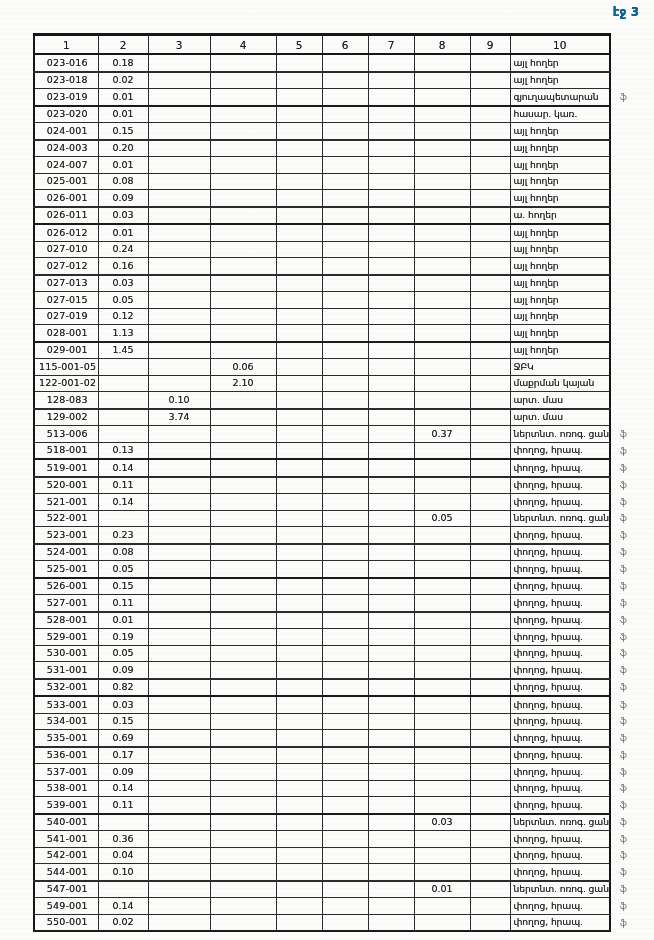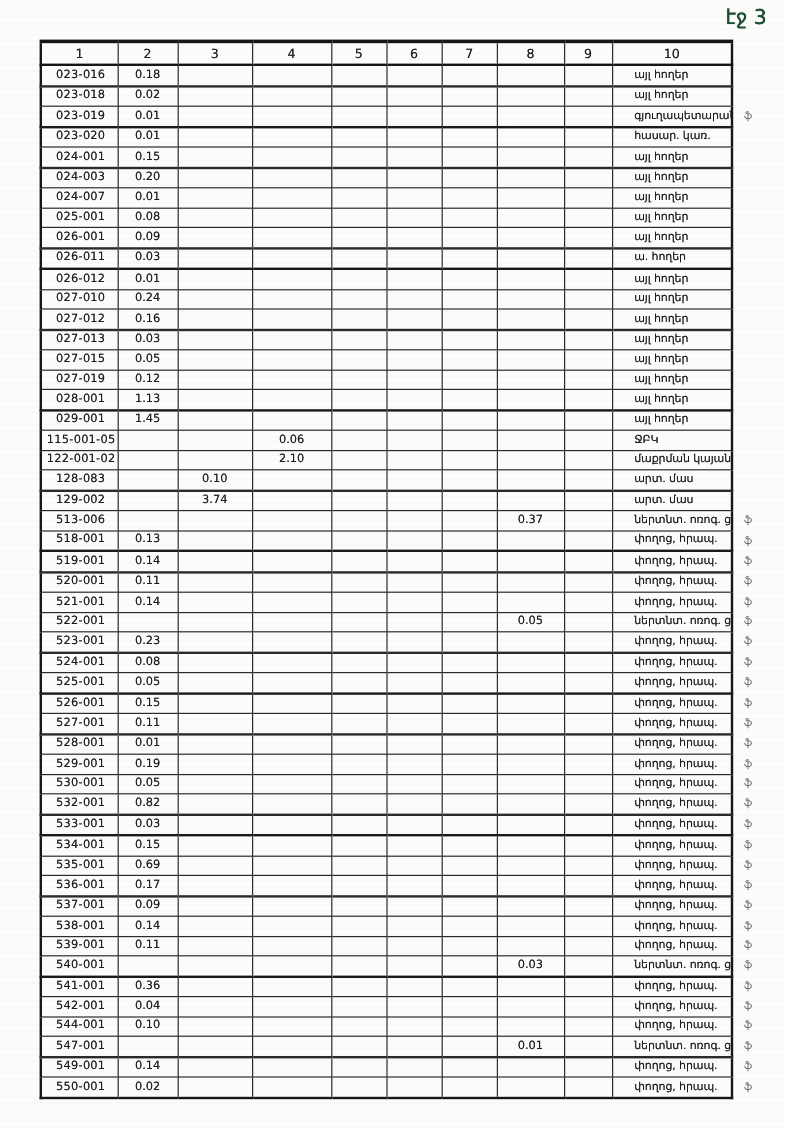--- a/index.html
+++ b/index.html
@@ -12,23 +12,23 @@
     position: relative;
     background:
       repeating-linear-gradient(0deg, rgba(0,0,0,0.012) 0 2px, rgba(0,0,0,0) 2px 5px),
       #fcfcfa;
     font-family: "DejaVu Sans", "Liberation Sans", sans-serif;
     color: #1d1d1d;
   }
   .page-label {
     position: absolute;
     top: 5px; right: 15px;
-    font-size: 17px;
-    font-weight: normal;
-    color: #14532d;
+    font-size: 12px;
+    font-weight: bold;
+    color: #0369a1;
     text-shadow: 0 0 0.6px #111;
   }
   table.doc {
     position: absolute;
     left: 33px; top: 33px;
     width: 606px;
     border-collapse: collapse;
     table-layout: fixed;
   }
   th.b, td.b {
@@ -49,21 +49,21 @@
   td.b {
     height: 15.5px;
     font-size: 9.5px;
     line-height: 10px;
     padding: 0 2px;
   }
   td.c1 { text-align: center; padding-left: 4px; border-left: 2.5px solid #161616; letter-spacing: 0.2px; }
   th.b:first-child { border-left: 2.5px solid #161616; }
   th.b:nth-child(10), td.c10 { border-right: 2.5px solid #161616; }
   td.c2, td.c3, td.c4, td.c5, td.c6, td.c7, td.c8, td.c9 { text-align: center; }
-  td.c10 { text-align: left; padding-left: 18px; font-size: 9.2px; letter-spacing: -0.1px; }
+  td.c10 { text-align: left; padding-left: 3px; font-size: 9.2px; letter-spacing: -0.1px; }
   tbody tr:last-child td.b { border-bottom: 2.5px solid #161616; }
   tbody tr:nth-child(4n+1) td.b { border-bottom-width: 2px; }
   tbody tr:nth-child(7n+3) td.b { border-bottom-color: #1a1a1a; border-bottom-width: 2px; }
   .margin-col {
     border: none;
     background: transparent;
     font-size: 8.5px;
     color: #4d4d4d;
     text-align: left;
     padding: 0 0 0 9px;
@@ -567,20 +567,33 @@
         <td class="b c4"></td>
         <td class="b c5"></td>
         <td class="b c6"></td>
         <td class="b c7"></td>
         <td class="b c8"></td>
         <td class="b c9"></td>
         <td class="b c10">փողոց, հրապ.</td>
         <td class="margin-col">ֆ</td>
       </tr>
       <tr>
+        <td class="b c1">531-001</td>
+        <td class="b c2">0.09</td>
+        <td class="b c3"></td>
+        <td class="b c4"></td>
+        <td class="b c5"></td>
+        <td class="b c6"></td>
+        <td class="b c7"></td>
+        <td class="b c8"></td>
+        <td class="b c9"></td>
+        <td class="b c10">փողոց, հրապ.</td>
+        <td class="margin-col">ֆ</td>
+      </tr>
+      <tr>
         <td class="b c1">532-001</td>
         <td class="b c2">0.82</td>
         <td class="b c3"></td>
         <td class="b c4"></td>
         <td class="b c5"></td>
         <td class="b c6"></td>
         <td class="b c7"></td>
         <td class="b c8"></td>
         <td class="b c9"></td>
         <td class="b c10">փողոց, հրապ.</td>

